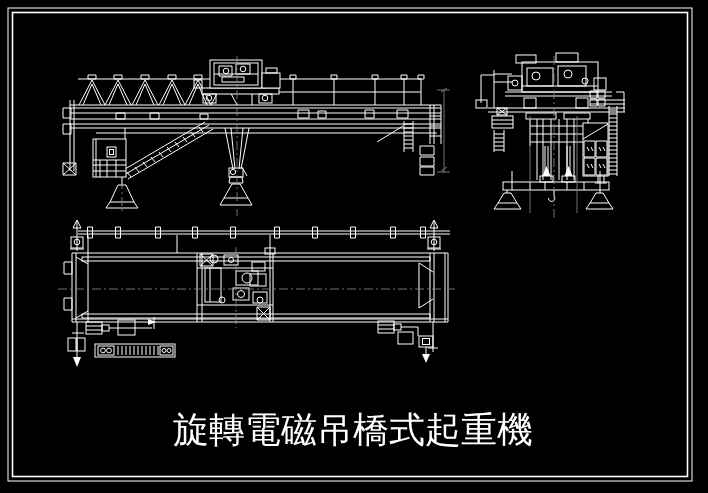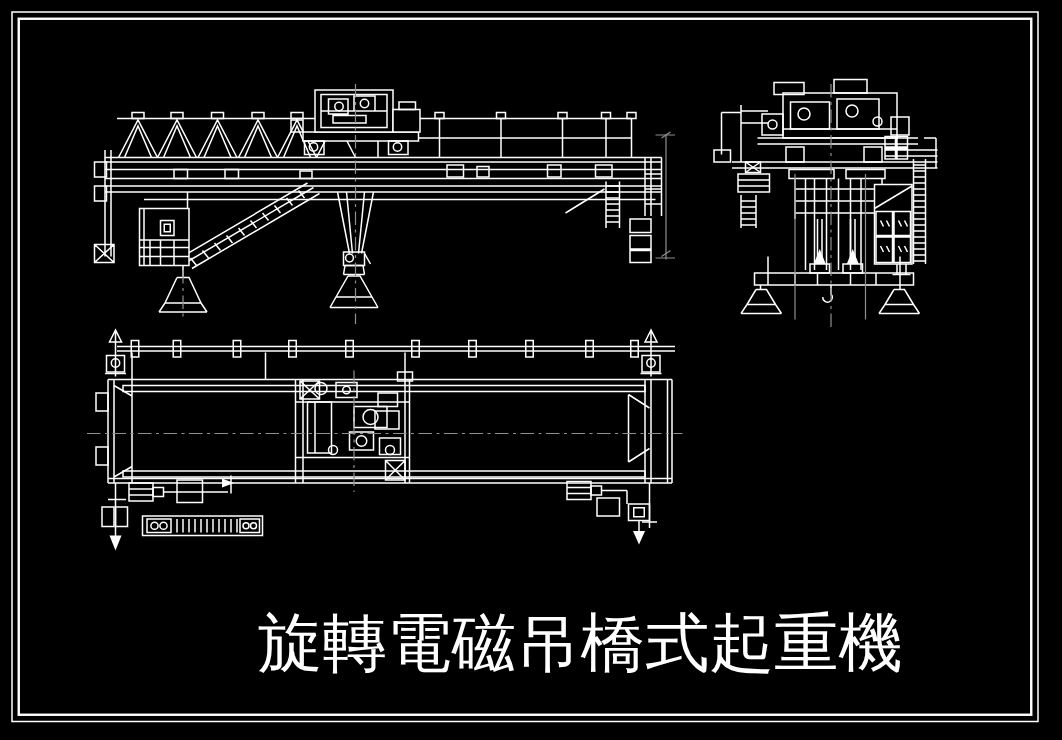--- a/index.html
+++ b/index.html
@@ -18,24 +18,24 @@
   svg{position:absolute;left:0;top:0;display:block;}
   
   .w{stroke:var(--line);stroke-width:1;fill:none;}
   .w2{stroke:var(--line);stroke-width:1.6;fill:none;}
   .f{fill:var(--line);stroke:none;}
   .blk{fill:var(--background);stroke:var(--line);stroke-width:1;}
   .g{stroke:var(--centerline);stroke-width:0.8;fill:none;stroke-dasharray:9 3 2 3;}
   .gs{stroke:var(--centerline);stroke-width:0.8;fill:none;}
   .drawing-title{
     position:absolute;
-    left:166px;top:405px;width:442px;height:52px;
+    left:132px;top:405px;width:442px;height:52px;
     color:var(--line);
     font-family:"Liberation Serif","DejaVu Serif",serif;
-    font-size:43px;line-height:50px;
+    font-size:36px;line-height:50px;
     text-align:center;white-space:nowrap;
     letter-spacing:0px;
   }
 </style>
 </head>
 <body>
 
 <div class="stage">
 
   <svg width="708" height="493" viewBox="0 0 708 493">

